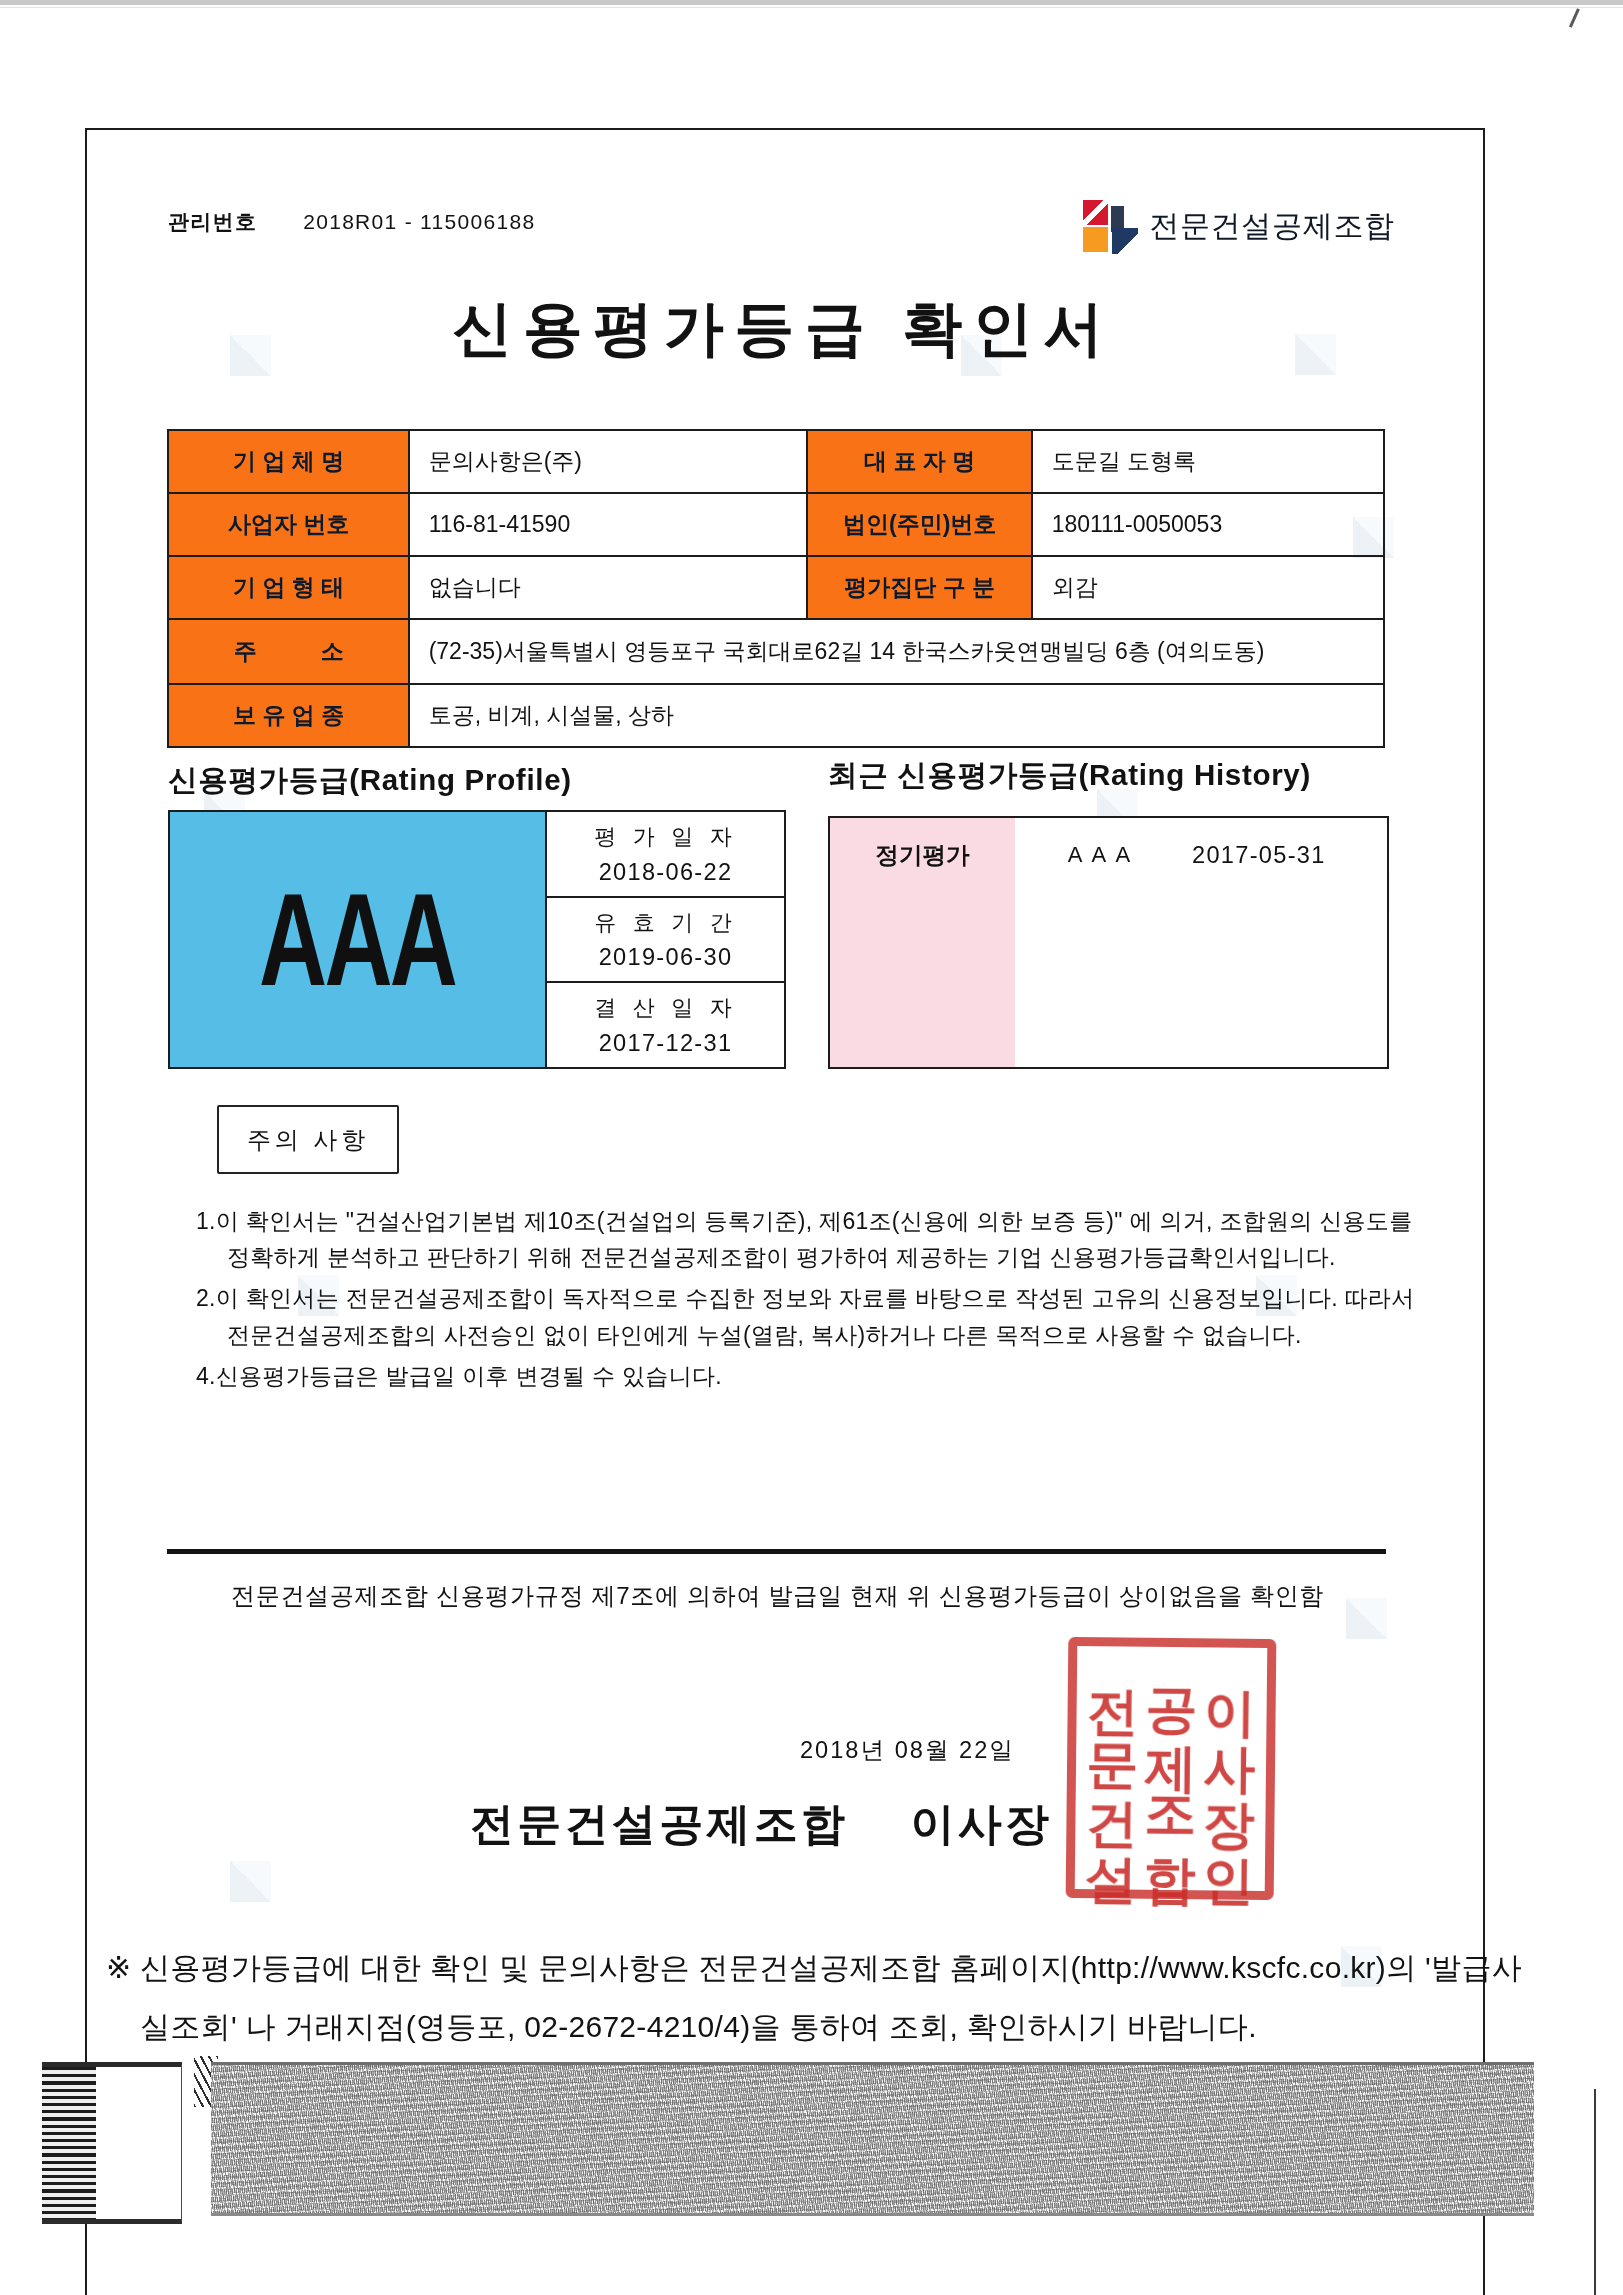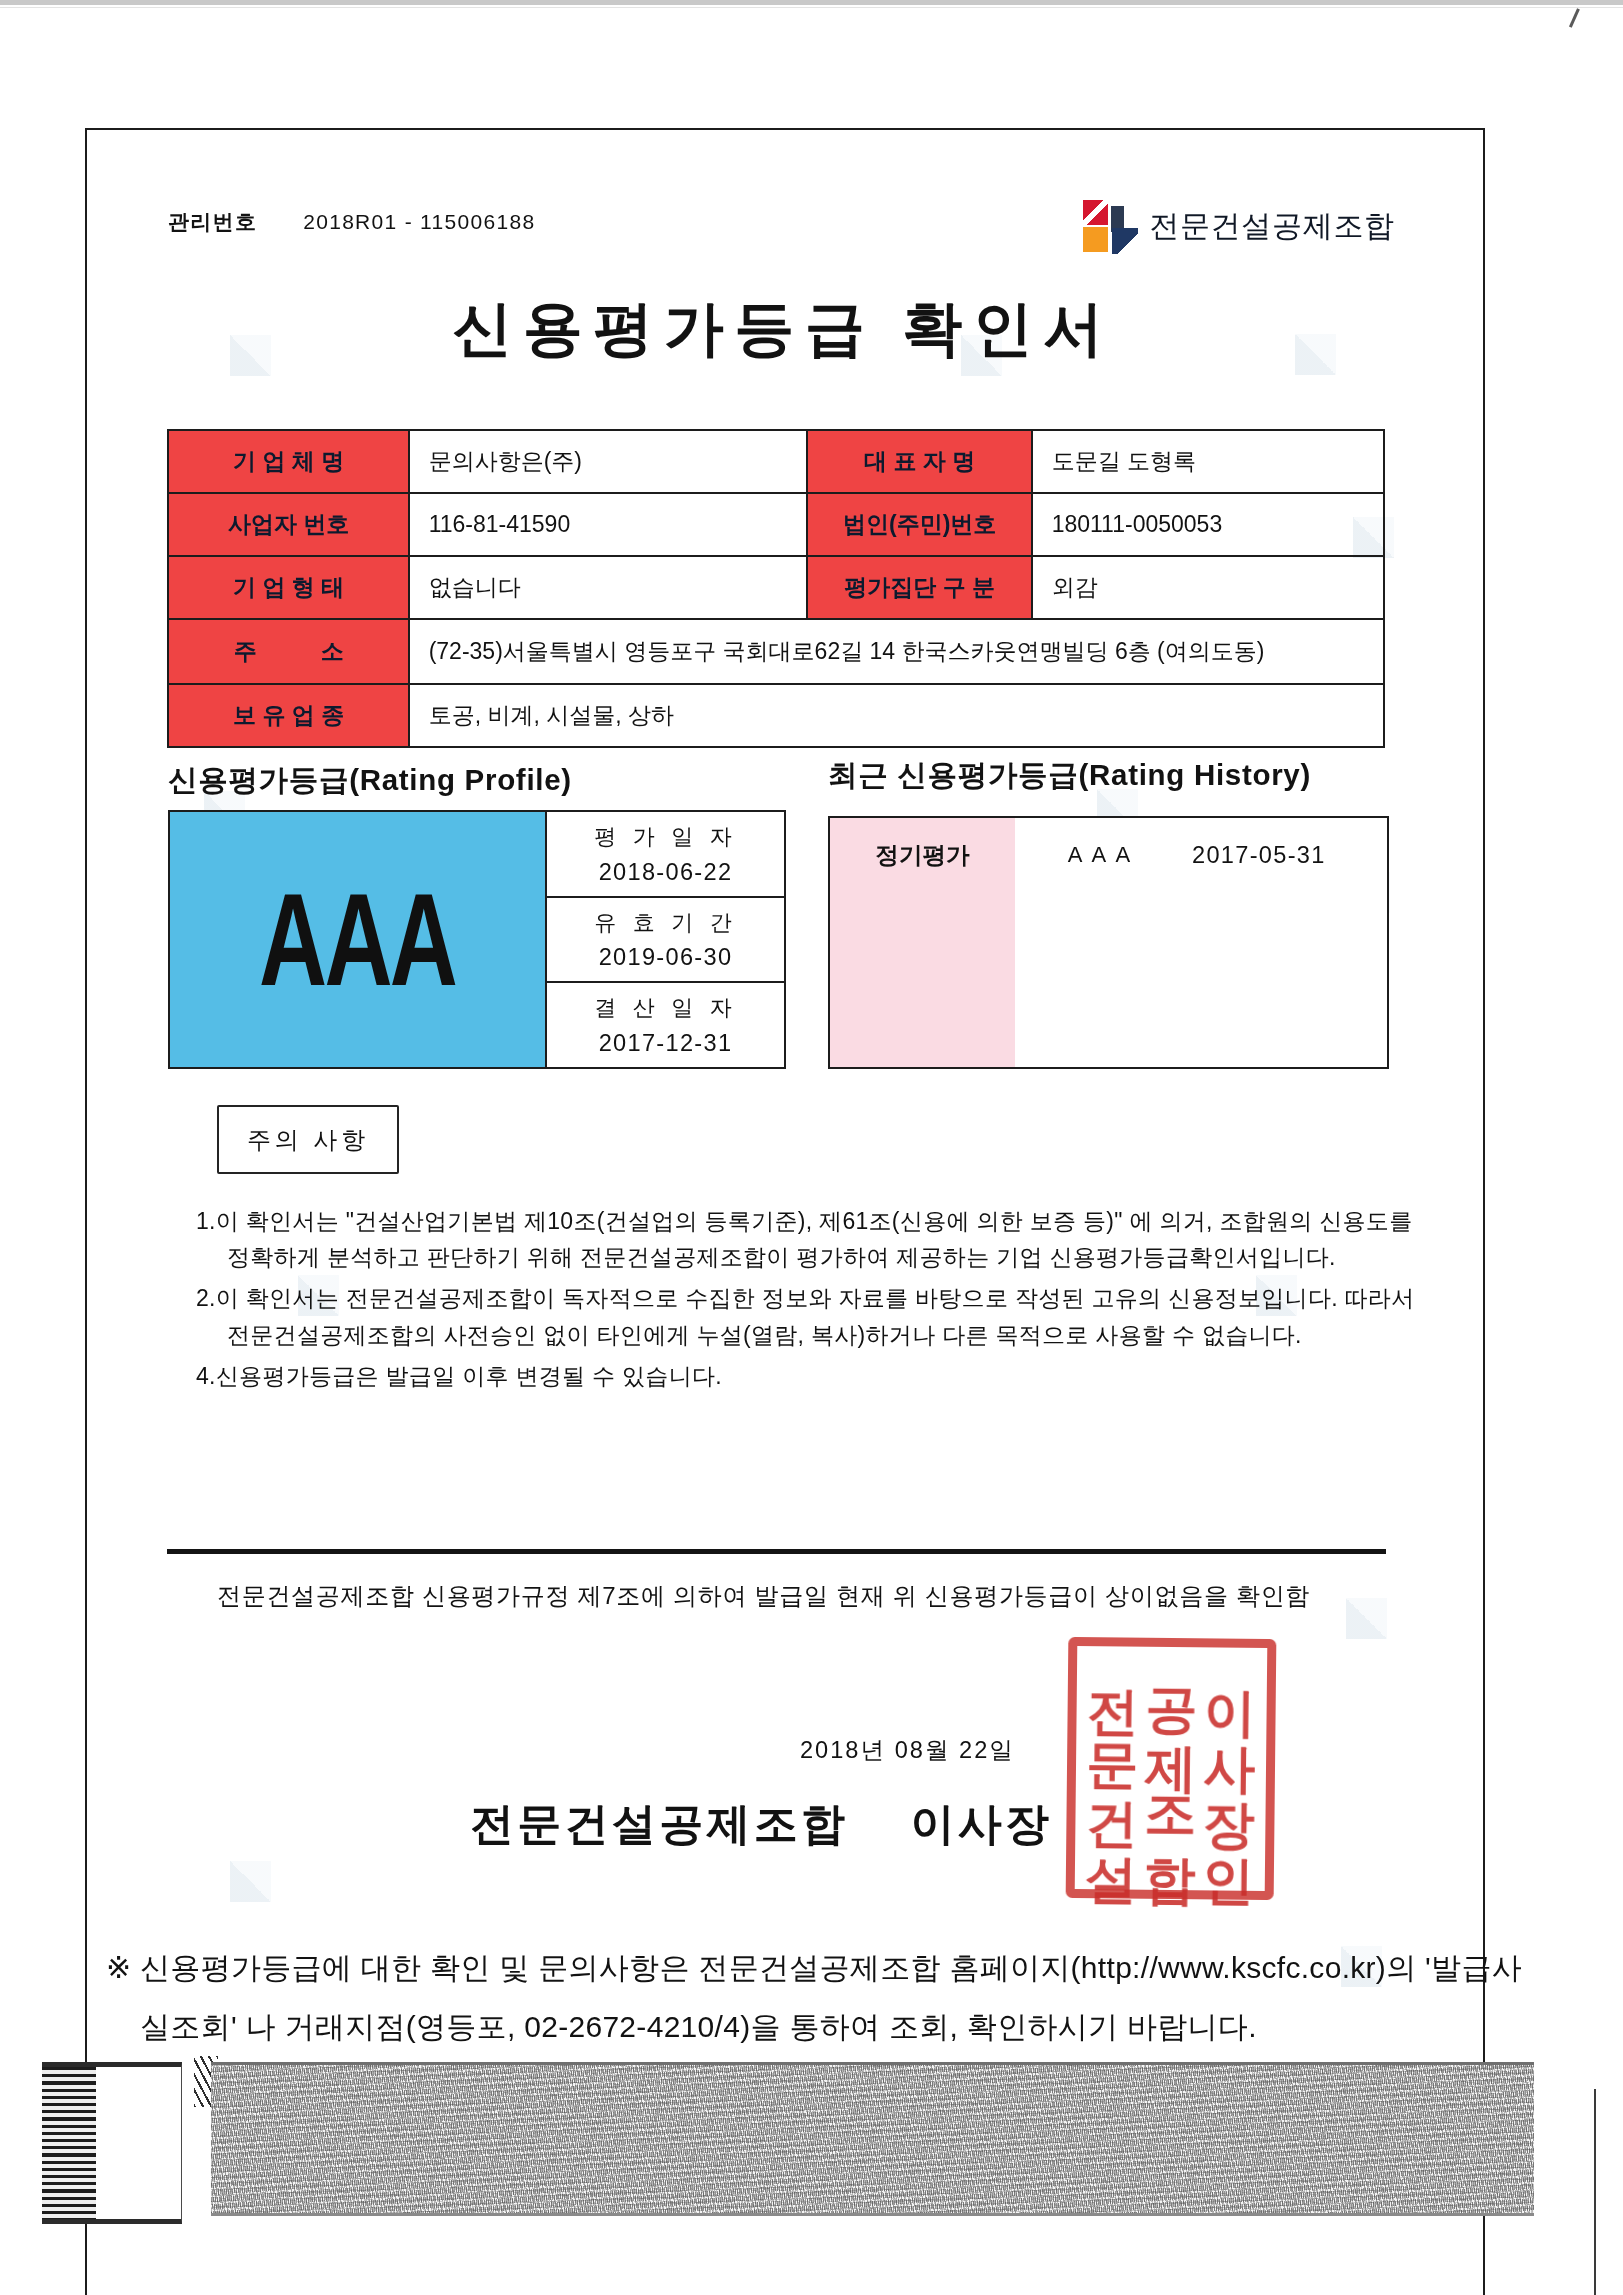--- a/index.html
+++ b/index.html
@@ -25,21 +25,21 @@
   
   .logo{left:1082px;top:196px;height:60px;display:flex;align-items:center;}
   .logo-icon{position:relative;width:58px;height:58px;margin-right:9.2px;}
   .logo-icon .sq{position:absolute;}
   .logo-text{font-size:30px;font-weight:400;color:#101826;letter-spacing:0.7px;}
   
   .title{left:85px;top:289px;width:1396px;text-align:center;font-size:60px;font-weight:bold;letter-spacing:10.5px;}
   
   table.info{position:absolute;left:167px;top:429px;border-collapse:collapse;table-layout:fixed;width:1218px;border:2.6px solid #1c1c1c;}
   table.info td{border:2px solid #1c1c1c;font-size:23px;padding:0 18.3px;}
-  table.info td.h{background:#ef4444;font-weight:bold;text-align:center;color:#0c1a2e;padding:0 5.2px;}
+  table.info td.h{background:#f97316;font-weight:bold;text-align:center;color:#0c1a2e;padding:0 5.2px;}
   table.info tr{height:63px;}
   
   .sec-h{font-size:29.5px;font-weight:bold;letter-spacing:0.7px;text-align:right;}
   
   .profile-box{left:168px;top:810px;width:614px;height:255px;border:2.6px solid #1c1c1c;display:flex;}
   .grade-cell{width:375px;background:#55bde6;border-right:2px solid #1c1c1c;display:flex;align-items:center;justify-content:center;}
   .grade-cell span{font-size:131px;font-weight:600;transform:scaleX(.72);letter-spacing:-3.9px;color:#101010;}
   .date-col{flex:1;display:flex;flex-direction:column;}
   .date-cell{flex:1;display:flex;flex-direction:column;align-items:center;justify-content:center;gap:6.5px;}
   .date-cell + .date-cell{border-top:2px solid #1c1c1c;}
@@ -53,21 +53,21 @@
   .h-grade{width:177px;text-align:center;font-size:22px;letter-spacing:9.2px;}
   .h-date{flex:1;font-size:23.6px;letter-spacing:1.3px;}
   
   .caution-btn{left:217px;top:1105px;width:178px;height:65px;border:2.6px solid #242424;border-radius:2px;
     display:flex;align-items:center;justify-content:center;font-size:24px;letter-spacing:3.9px;background:#fff;}
   .caution-list{left:196px;top:1203px;width:1239px;font-size:23px;line-height:1.58;}
   .c-item{padding-left:31px;text-indent:-31px;margin-bottom:4.6px;letter-spacing:0.3px;}
   
   .divider{left:167px;top:1549px;width:1219px;height:4.6px;background:#141414;}
   
-  .confirm{left:217px;top:1575px;width:1159px;font-size:24px;line-height:1.75;letter-spacing:0.7px;}
+  .confirm{left:231px;top:1575px;width:1159px;font-size:24px;line-height:1.75;letter-spacing:0.7px;}
   .issue-date{left:800px;top:1734px;font-size:23.6px;letter-spacing:2px;}
   .issuer{left:470px;top:1795px;font-size:44px;font-weight:bold;letter-spacing:3.3px;white-space:pre;}
   
   .seal{left:1067px;top:1638px;width:208px;height:261px;border:9.8px solid rgba(201,47,43,.82);border-radius:6.5px;
     display:flex;justify-content:center;gap:3.9px;padding:3.9px 1.3px;box-sizing:border-box;transform:rotate(.6deg);
     mix-blend-mode:multiply;filter:blur(0.3px);}
   .seal .col{writing-mode:vertical-rl;text-orientation:upright;font-size:52px;font-weight:900;
     color:rgba(201,47,43,.88);letter-spacing:3.9px;line-height:1.05;}
   
   .footnote{left:106px;top:1939px;width:1395px;font-size:30px;line-height:1.95;padding-left:34px;text-indent:-34px;letter-spacing:0.3px;}

